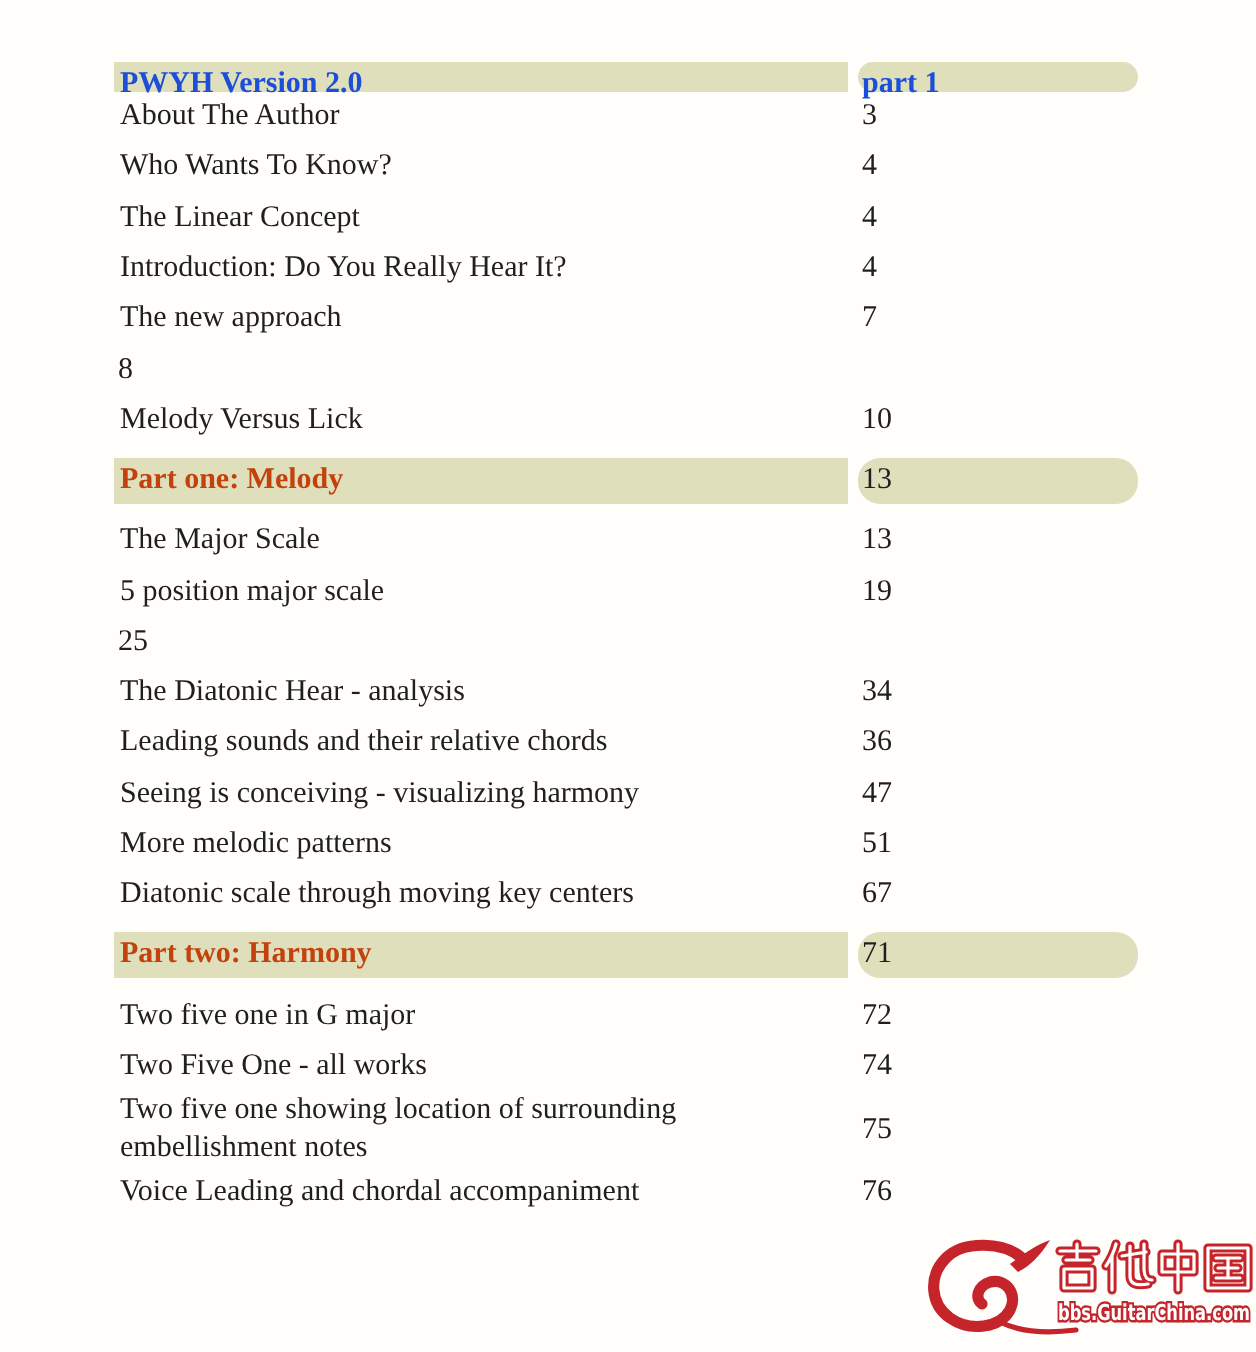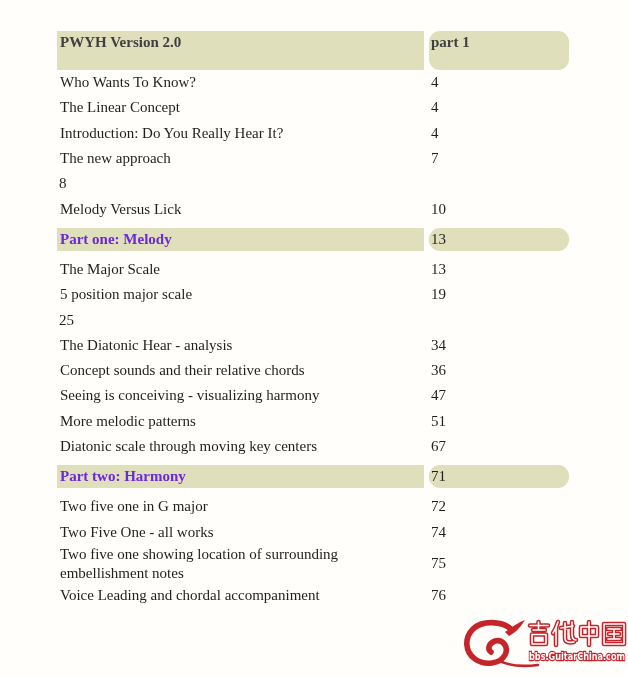--- a/index.html
+++ b/index.html
@@ -32,63 +32,67 @@
   .cell-page {
     flex: 1;
     box-sizing: border-box;
     padding-left: 2px;
     line-height: 19px;
     border-radius: 11px;
   }
   .trow.header .cell-title,
   .trow.header .cell-page {
     background: var(--band, #dfdfbc);
-    color: #404040;
+    color: #1d4ed8;
     font-weight: bold;
-    height: 39px;
+    height: 15px;
     line-height: 23px;
   }
   .trow.item {
     min-height: 25.3px;
     align-items: center;
     padding: 0;
   }
   .trow.section {
     margin: 6px 0;
   }
   .trow.section .cell-title,
   .trow.section .cell-page {
     background: var(--band, #dfdfbc);
     height: 23px;
     display: flex;
     align-items: center;
   }
   .trow.section .cell-title {
     font-weight: bold;
-    color: #6d28d9;
+    color: #c2410c;
   }
   .watermark {
     position: absolute;
     right: 0px;
     bottom: 7px;
     width: 166px;
     height: 50px;
   }
 </style>
 </head>
 <body>
 
 <div class="page">
 
   <div class="toc">
     <div class="trow header">
       <div class="cell-title">PWYH Version 2.0</div>
       <div class="cell-page">part 1</div>
     </div>
     <div>
+        <div class="trow item">
+      <div class="cell-title">About The Author</div>
+      <div class="cell-page">3</div>
+    </div>
         <div class="trow item">
       <div class="cell-title">Who Wants To Know?</div>
       <div class="cell-page">4</div>
     </div>
         <div class="trow item">
       <div class="cell-title">The Linear Concept</div>
       <div class="cell-page">4</div>
     </div>
         <div class="trow item">
       <div class="cell-title">Introduction: Do You Really Hear It?</div>
@@ -118,21 +122,21 @@
       <div class="cell-page">19</div>
     </div>
         <div class="trow item">
       <div class="cell-page">25</div>
     </div>
         <div class="trow item">
       <div class="cell-title">The Diatonic Hear - analysis</div>
       <div class="cell-page">34</div>
     </div>
         <div class="trow item">
-      <div class="cell-title">Concept sounds and their relative chords</div>
+      <div class="cell-title">Leading sounds and their relative chords</div>
       <div class="cell-page">36</div>
     </div>
         <div class="trow item">
       <div class="cell-title">Seeing is conceiving - visualizing harmony</div>
       <div class="cell-page">47</div>
     </div>
         <div class="trow item">
       <div class="cell-title">More melodic patterns</div>
       <div class="cell-page">51</div>
     </div>

